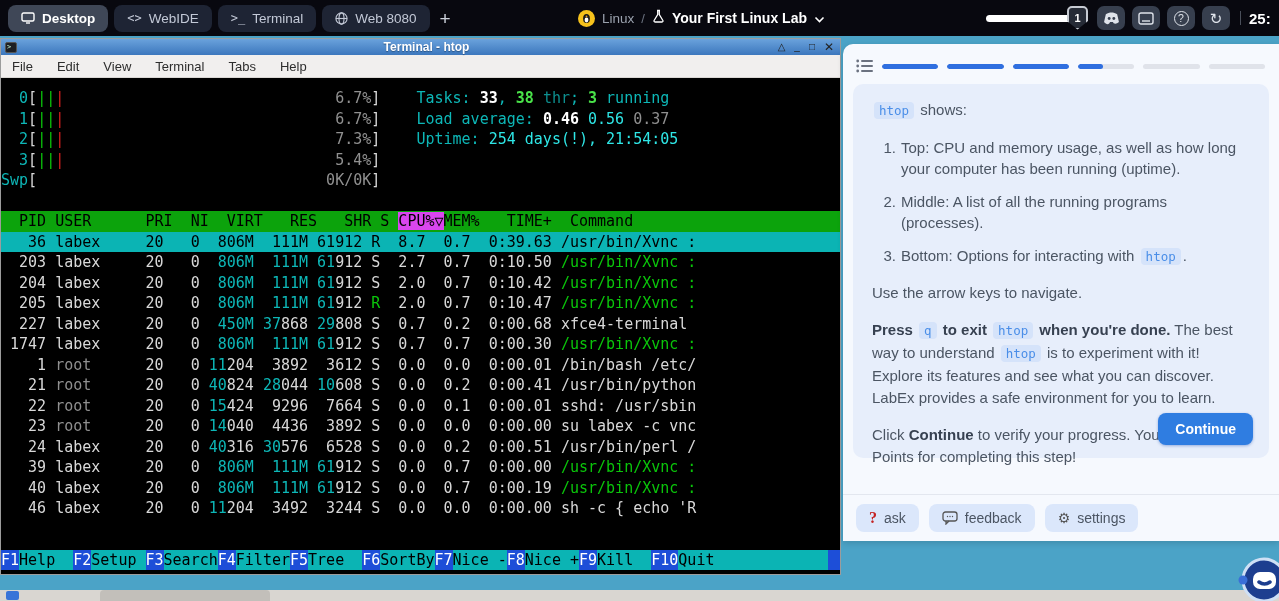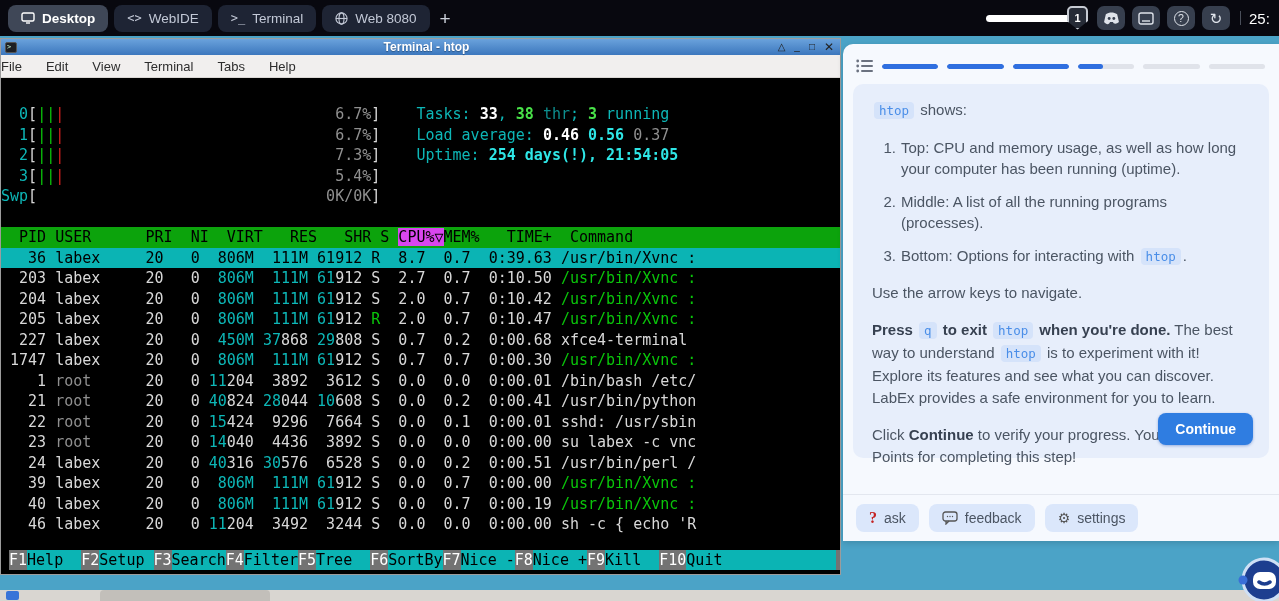--- a/index.html
+++ b/index.html
@@ -16,43 +16,43 @@
   .crumb{position:absolute;left:578px;top:0;height:36px;display:flex;align-items:center;gap:7px}
   .crumb-ico{width:17px;height:17px;border-radius:50%;background:#f6c21c;display:inline-flex;align-items:center;justify-content:center}
   .crumb-course{color:#9aa1ad;font-size:13.5px}
   .crumb-sep{color:#6c7380;font-size:13px}
   .crumb-lab{color:#fff;font-size:14px;font-weight:bold}
   .topright{position:absolute;right:0;top:0;height:36px;display:flex;align-items:center}
   .slider{width:90px;height:7px;background:#fff;border-radius:4px;position:relative;margin-right:14px}
   .shield{position:absolute;right:-12px;top:-9px;width:21px;height:24px;background:#262b36;border:2px solid #c6cad2;border-radius:5px;clip-path:polygon(0 0,100% 0,100% 65%,50% 100%,0 65%);color:#fff;font-size:11px;font-weight:bold;display:flex;align-items:center;justify-content:center}
   .tbtn{width:28px;height:24px;border-radius:7px;background:#373f4e;margin-left:7px;display:flex;align-items:center;justify-content:center;cursor:pointer;color:#dfe3ea}
   .tsep{width:1px;height:14px;background:#4a4f5a;margin:0 8px 0 10px}
-  .timer{color:#fff;font-size:15px;font-weight:normal;width:30px;overflow:hidden;white-space:nowrap}
+  .timer{color:#fff;font-size:15px;font-weight:bold;width:30px;overflow:hidden;white-space:nowrap}
   .circle-q{display:inline-block;width:15px;height:15px;border:1.5px solid #dfe3ea;border-radius:50%;font-size:10.5px;line-height:13px;text-align:center}
   .refresh-g{font-size:15px;line-height:1}
 
   
   .terminal{position:absolute;left:0;top:38px;width:841px;height:537px;border:1px solid #9c9c9c;background:#000}
   .titlebar{height:16px;background:linear-gradient(180deg,#6aa2dc,#3c77bd);display:flex;align-items:center;position:relative}
   .t-ico{width:12px;height:11px;background:#1d1f24;border:1px solid #555;border-radius:2px;margin-left:4px;color:#cfd;font-size:7px;line-height:9px;padding-left:1px;font-family:"DejaVu Sans Mono",monospace}
   .t-title{position:absolute;left:12px;right:0;text-align:center;color:#fff;font-size:12px;font-weight:bold;text-shadow:0 1px 1px #2a5585}
   .winbtns{position:absolute;right:6px;top:0;height:16px;display:flex;align-items:center;gap:9px;color:#222;font-size:10px}
   .winbtns span{cursor:pointer;line-height:1}
-  .menubar{height:23px;background:#f1efee;display:flex;align-items:center;gap:24px;border-bottom:1px solid #dad7d4}
+  .menubar{height:23px;background:#f1efee;display:flex;align-items:center;gap:24px;padding-left:11px;border-bottom:1px solid #dad7d4}
   .menubar span{font-size:13px;color:#2d2d2d;cursor:pointer}
-  .tcontent{position:relative;height:496px;background:#000;padding-top:26px;overflow:hidden}
+  .tcontent{position:relative;height:496px;background:#000;padding-top:10px;overflow:hidden}
   .t-line,.p-row,.p-head{font-family:"DejaVu Sans Mono",monospace;font-size:15px;line-height:20.5px;white-space:pre;margin:0;height:20.5px}
-  .s-cy{color:#0db7b7}.s-bc{color:#2ee6e6;font-weight:bold}.s-w{color:#d8d8d8}.s-bw{color:#fff;font-weight:bold}
+  .s-cy{color:#0db7b7}.s-bc{color:#2ee6e6;font-weight:normal}.s-w{color:#d8d8d8}.s-bw{color:#fff;font-weight:bold}
   .s-gy{color:#909090}.s-gn{color:#0ac50a}.s-bg{color:#49e249;font-weight:bold}.s-rd{color:#d61f1f}
   .s-or{color:#cd7a22}.s-bl{color:#4848d8}.s-dc{color:#0d8f8f}.s-k{color:#000}.s-{color:#d8d8d8}
   .p-head{background:#0ca30c;color:#000}
   .p-head .sort{background:#d946ef}
   .p-row.sel{background:#0bb4b4}
   .blankline{height:20.5px}
-  .fbar{position:absolute;left:8px;bottom:4px;width:100%;height:20px;display:flex;background:#737373}
+  .fbar{position:absolute;left:0;bottom:4px;width:100%;height:20px;display:flex;background:#1d4ed8}
   .fk-key{font-family:"DejaVu Sans Mono",monospace;font-size:15px;line-height:20px;color:#fff;white-space:pre}
   .fk-label{font-family:"DejaVu Sans Mono",monospace;font-size:15px;line-height:20px;color:#000;background:#0bb4b4;white-space:pre}
   .fk-fill{flex:1;margin-right:12px;background:#0bb4b4}
 
   
   .panel{position:absolute;left:843px;top:44px;width:436px;height:497px;background:#f6f9fe;border-radius:10px 0 0 0;box-shadow:0 2px 6px rgba(0,0,0,.15)}
   .prow{display:flex;align-items:center;gap:9px;padding:15px 14px 9px 13px}
   .ham{display:inline-flex;flex:0 0 auto;color:#6b7280}
   .psegs{display:flex;gap:9px;flex:1}
   .pseg{flex:1;height:5px;border-radius:3px;background:#e0e3ea;overflow:hidden}
@@ -108,20 +108,42 @@
           <svg width="13" height="13" viewBox="0 0 14 14" fill="none" stroke="currentColor" stroke-width="1.2">
             <circle cx="7" cy="7" r="6"></circle>
             <ellipse cx="7" cy="7" rx="2.7" ry="6"></ellipse>
             <path d="M1 7h12"></path>
           </svg>
         </span>
         <span>Web 8080</span>
       </div>
     </div>
   <div class="newtab">+</div>
+  <div class="crumb">
+    <span class="crumb-ico">
+      <svg width="11" height="12" viewBox="0 0 11 12">
+          <ellipse cx="5.5" cy="6.5" rx="3.4" ry="4.6" fill="#1a1a1a"></ellipse>
+          <ellipse cx="5.5" cy="8" rx="1.9" ry="2.4" fill="#fff"></ellipse>
+          <circle cx="5.5" cy="4.4" r="0.9" fill="#e8a01d"></circle>
+        </svg>
+    </span>
+    <span class="crumb-course">Linux</span>
+    <span class="crumb-sep">/</span>
+    <span>
+      <svg width="13" height="14" viewBox="0 0 13 14" fill="none" stroke="#fff" stroke-width="1.3">
+          <path d="M5 1.5h3M5.7 1.5v4l-3.6 6a1 1 0 0 0 .9 1.5h7a1 1 0 0 0 .9-1.5l-3.6-6v-4"></path>
+        </svg>
+    </span>
+    <span class="crumb-lab">Your First Linux Lab</span>
+    <span>
+      <svg width="11" height="7" viewBox="0 0 11 7" fill="none" stroke="#fff" stroke-width="1.6">
+          <path d="M1.5 1.5 5.5 5.5 9.5 1.5"></path>
+        </svg>
+    </span>
+  </div>
   <div class="topright">
     <div class="slider">
       <div class="shield">1</div>
     </div>
     <div class="tbtn">
       <svg width="17" height="13" viewBox="0 0 24 18">
           <path fill="#dfe3ea" d="M4 3C9-0.5 15-0.5 20 3l2.5 11c-3 2.5-5.5 2.8-7.5 1.6l-1-1.8h-4l-1 1.8C7 17.8 4.5 17.5 1.5 14z"></path>
           <circle cx="8.7" cy="9" r="2" fill="#373f4e"></circle>
           <circle cx="15.3" cy="9" r="2" fill="#373f4e"></circle>
         </svg>

